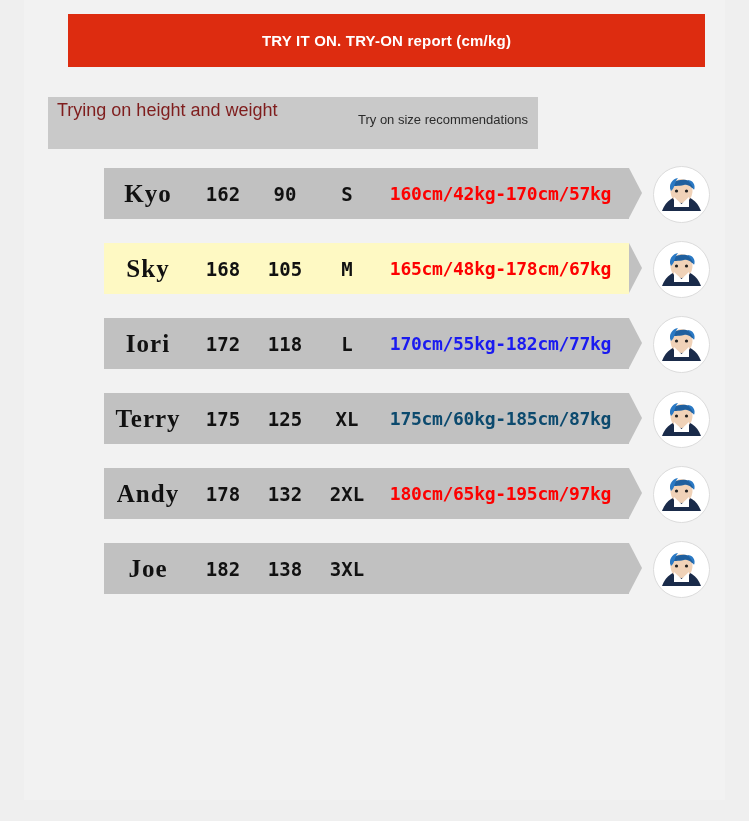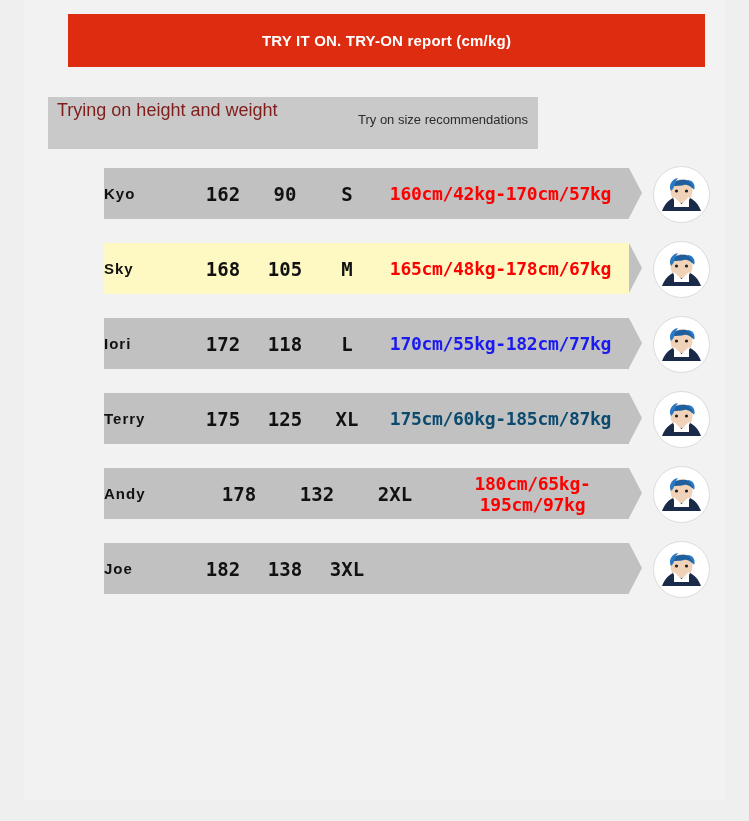--- a/index.html
+++ b/index.html
@@ -105,24 +105,25 @@
     left: 605px;
     top: 0;
     width: 0;
     height: 0;
     border-top: 25.5px solid transparent;
     border-bottom: 25.5px solid transparent;
     border-left: 13px solid #c1c1c1;
   }
   .cell-name {
     width: 88px;
-    font-size: 15px;
+    text-align: center;
+    font-size: 25px;
     font-weight: bold;
     color: #111;
-    font-family: Liberation Sans, sans-serif;
+    font-family: Liberation Serif, serif;
     letter-spacing: 1px;
   }
   .cell-h, .cell-w {
     width: 62px;
     text-align: center;
     font-size: 19px;
     font-weight: bold;
     color: #111;
     font-family: "DejaVu Sans Mono", monospace;
   }
@@ -264,21 +265,21 @@
             <path d="M17 24 C14 18 18 12 24 11 C20 16 21 21 17 24 Z" fill="#2a79c4"></path>
             <path d="M33 13 C39 13 42 18 40 23 C38 18 36 15 33 13 Z" fill="#2a79c4"></path>
             <path d="M20 30 L27.5 37 L35 30 L35 40 L20 40 Z" fill="#ffffff"></path>
             <circle cx="22.5" cy="24" r="1.6" fill="#222"></circle>
             <circle cx="32.5" cy="24" r="1.6" fill="#222"></circle>
           </svg>
         </div>
       </div>
 
       <div class="row">
-        <div class="bar" style="background: rgb(193, 193, 193); gap: 16px;">
+        <div class="bar" style="background: rgb(193, 193, 193);">
           <div class="cell-name">Andy</div>
           <div class="cell-h">178</div>
           <div class="cell-w">132</div>
           <div class="cell-size">2XL</div>
           <div class="cell-reco" style="color: rgb(253, 1, 0);">180cm/65kg-195cm/97kg</div>
         </div>
         <div class="arrow" style="border-left-color: rgb(193, 193, 193);"></div>
         <div class="avatar">
           <svg width="55" height="55" viewBox="0 0 55 55">
             <circle cx="27.5" cy="27.5" r="27" fill="#ffffff"></circle>

